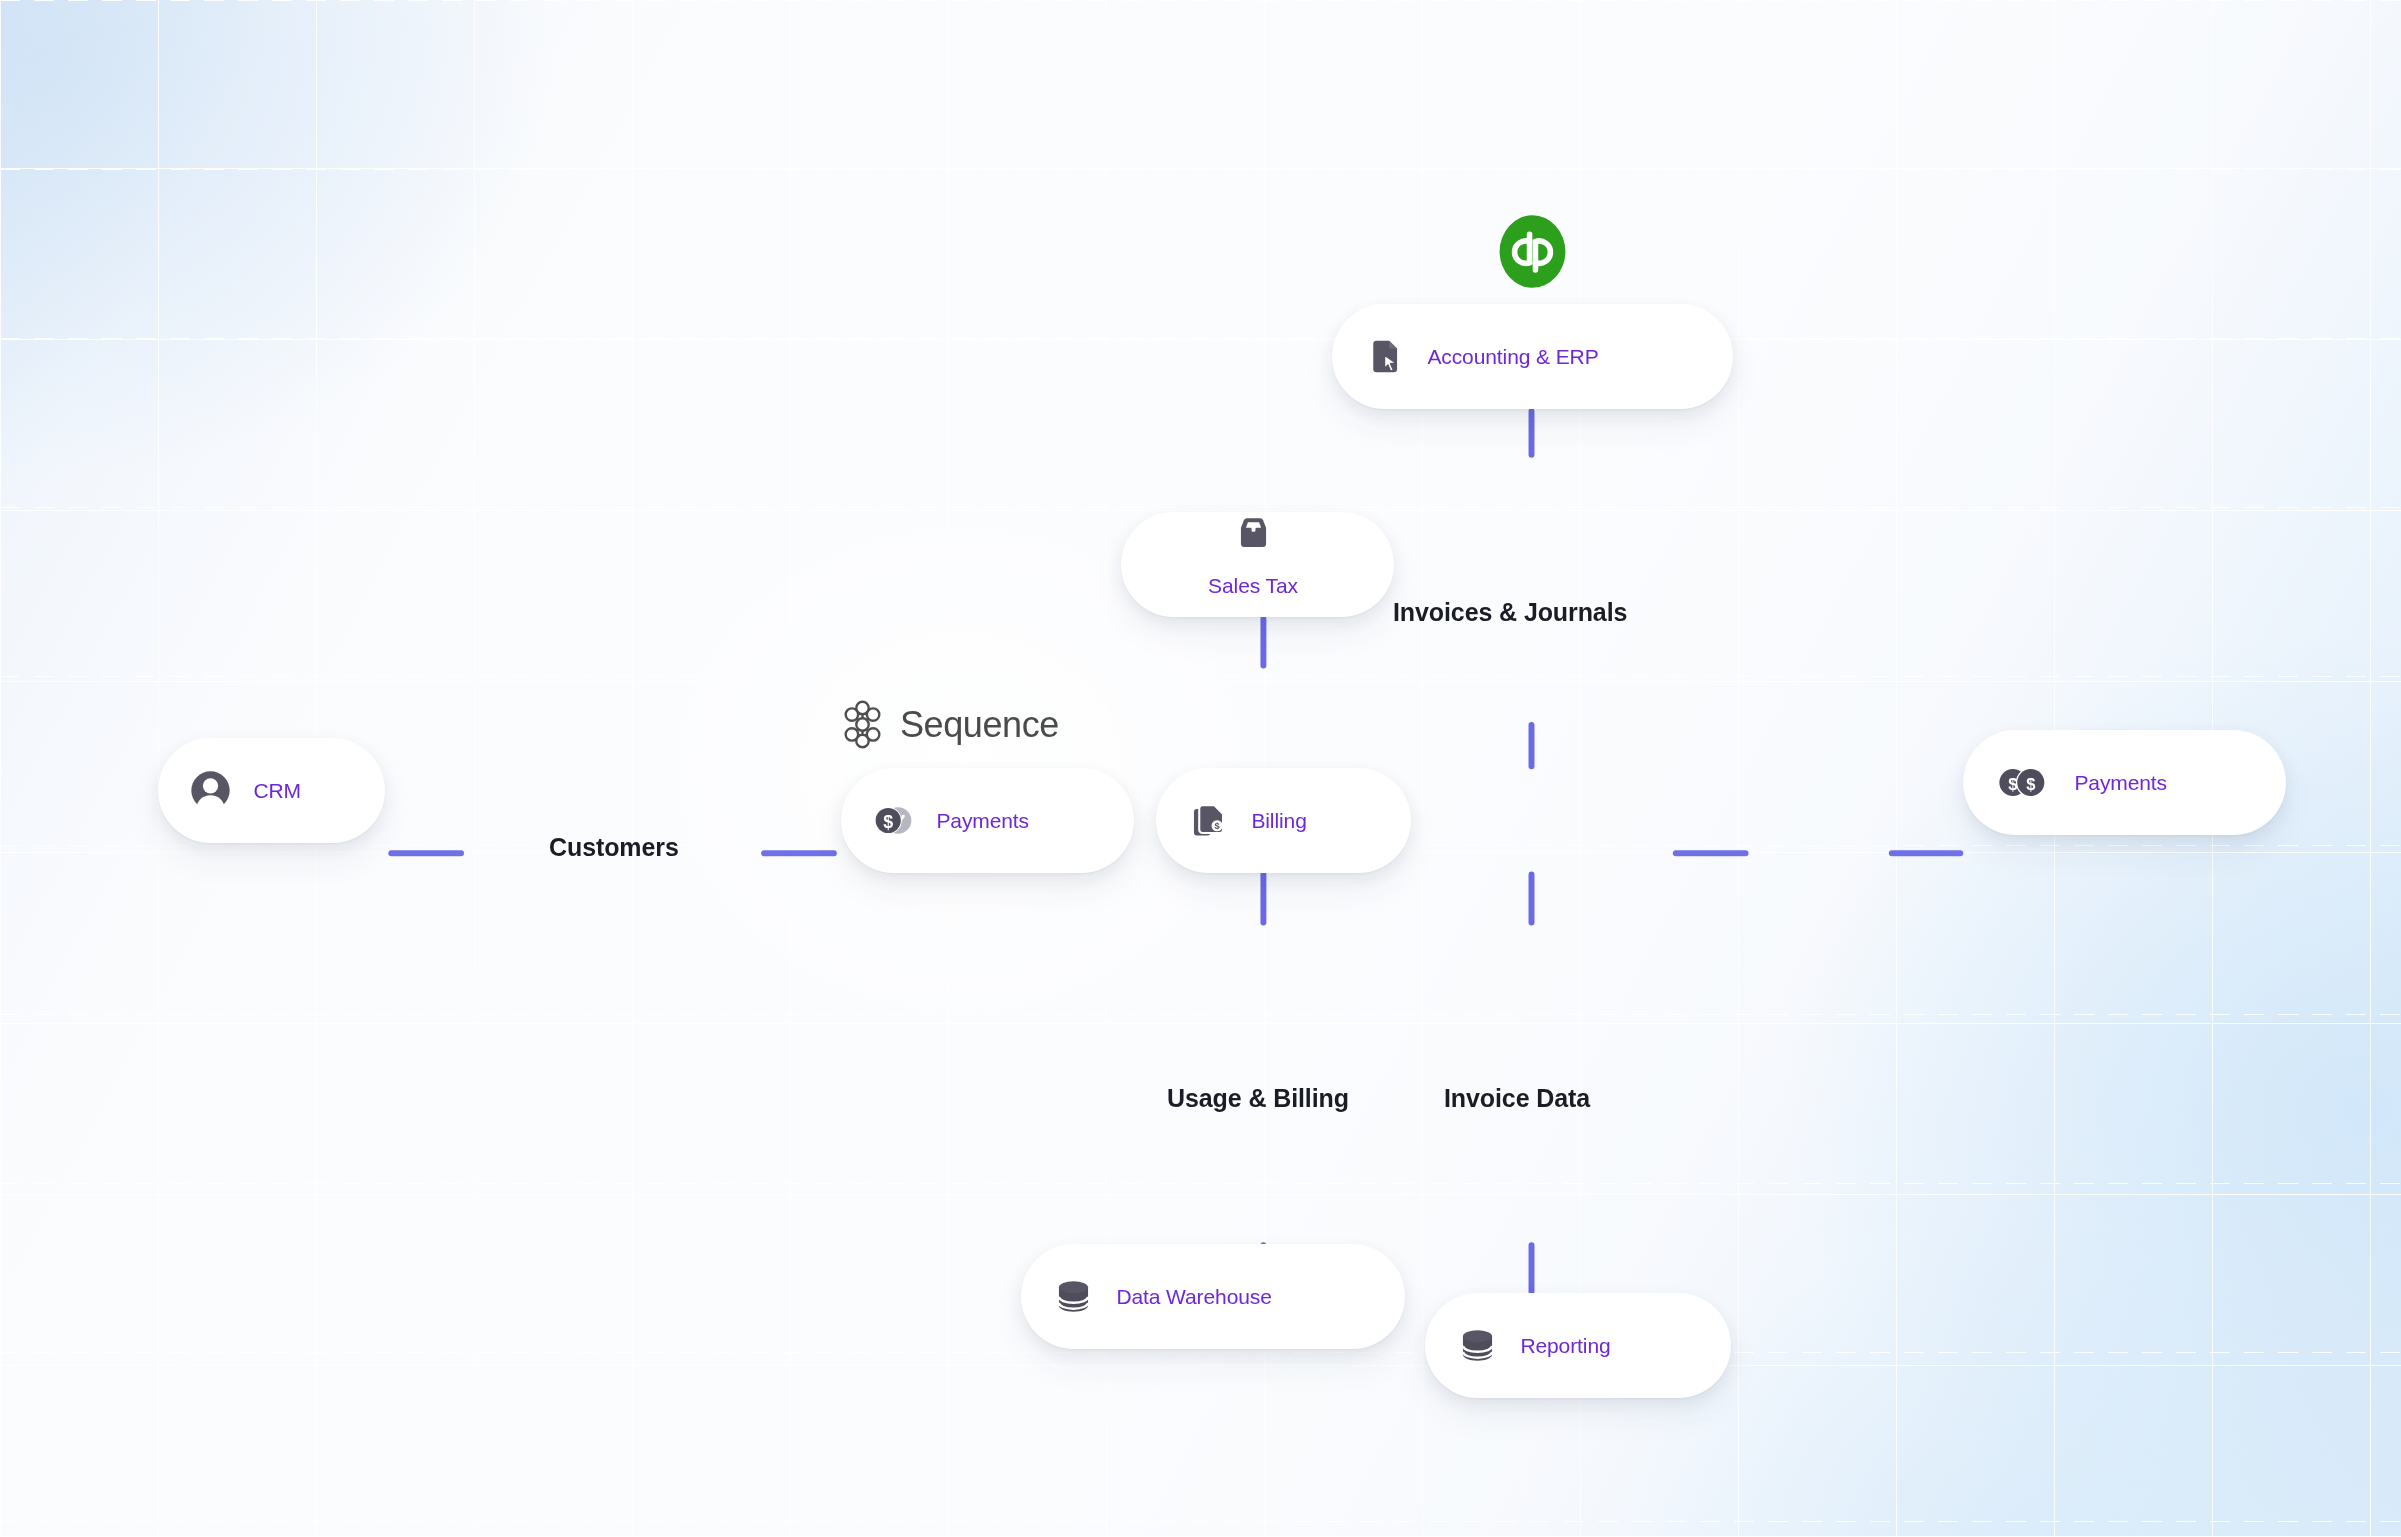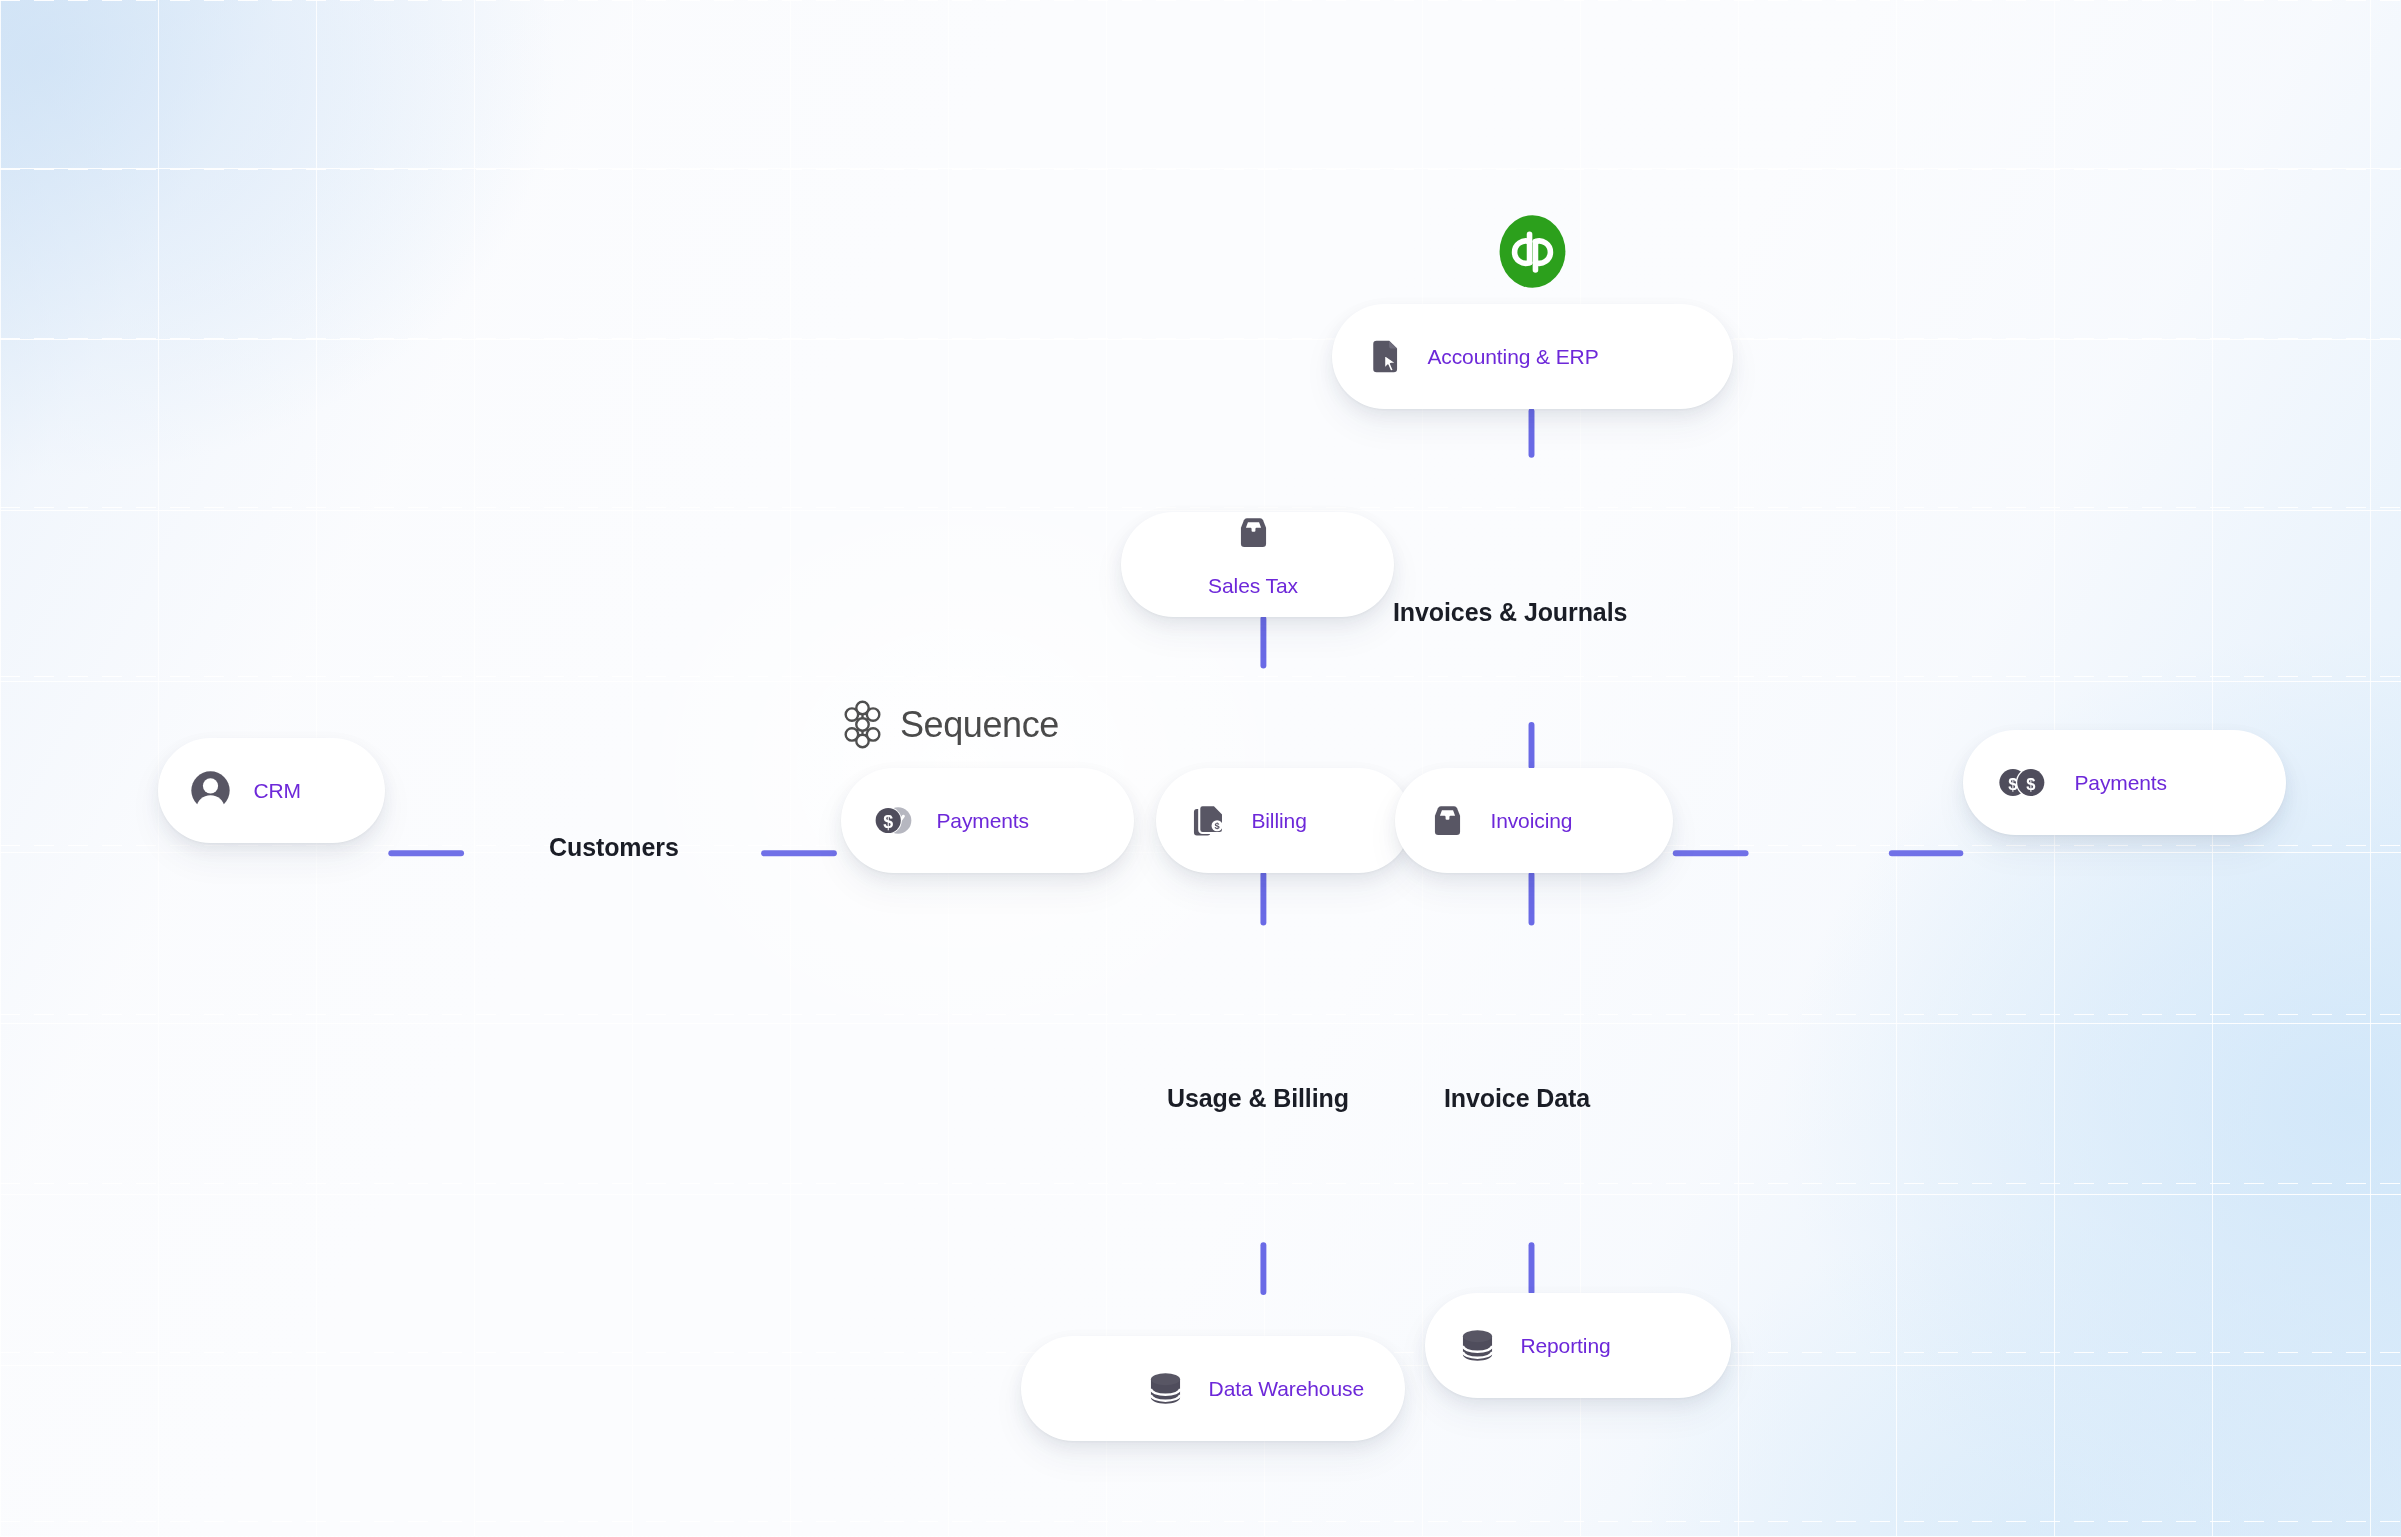--- a/index.html
+++ b/index.html
@@ -272,44 +272,35 @@
       <svg viewBox="0 0 62 62" width="41" height="41">
         <path d="M9 18 A4.5 4.5 0 0 1 13.5 13.5 H34 V49 A4.5 4.5 0 0 1 29.5 53.5 H13.5 A4.5 4.5 0 0 1 9 49 Z" fill="#585664"></path>
         <path d="M17 13 A5 5 0 0 1 22 8 H40 L53 21 V45 A5 5 0 0 1 48 50 H22 A5 5 0 0 1 17 45 Z" fill="#585664" stroke="#ffffff" stroke-width="3.2"></path>
         <circle cx="44" cy="39" r="8.4" fill="#ffffff"></circle>
         <text x="44" y="44.5" font-family="'Liberation Sans', sans-serif" font-size="14" font-weight="bold" fill="#585664" text-anchor="middle">$</text>
       </svg>
     </span>
     <span class="lbl">Billing</span>
   </div>
 
-  <div class="node" style="left:1395px; top:768px; width:278px;">
-    <span class="ico">
-      <svg viewBox="0 0 62 62" width="41" height="41">
-        <path d="M12 24 L16.5 12.5 A5 5 0 0 1 21 9.5 H41 A5 5 0 0 1 45.5 12.5 L50 24 V48 A5 5 0 0 1 45 53 H17 A5 5 0 0 1 12 48 Z" fill="#585664"></path>
-        <path d="M19.5 24 L22.6 15.6 H39.4 L42.5 24 H35.5 A1.6 1.6 0 0 0 33.9 25.6 V28.4 A1.6 1.6 0 0 1 32.3 30 H29.7 A1.6 1.6 0 0 1 28.1 28.4 V25.6 A1.6 1.6 0 0 0 26.5 24 Z" fill="#ffffff"></path>
-      </svg>
-    </span>
-    <span class="lbl">Invoicing</span>
-  </div>
 
   <div class="node" style="left:1963px; top:730px; width:323px;">
     <span class="ico" style="width:57px;flex:0 0 57px;">
       <svg viewBox="0 0 86 62" width="57" height="41">
         <circle cx="27" cy="31" r="20.5" fill="#4f4d5c"></circle>
         <text x="27" y="42" font-family="'Liberation Sans', sans-serif" font-size="25" font-weight="bold" fill="#ffffff" text-anchor="middle">$</text>
         <circle cx="54" cy="31" r="22.5" fill="#ffffff"></circle>
         <circle cx="54" cy="31" r="20.5" fill="#4f4d5c"></circle>
         <text x="54" y="42" font-family="'Liberation Sans', sans-serif" font-size="25" font-weight="bold" fill="#ffffff" text-anchor="middle">$</text>
       </svg>
     </span>
     <span class="lbl">Payments</span>
   </div>
 
-  <div class="node" style="left:1021px; top:1336px; width:384px;justify-content:flex-end;">
+  <div class="node" style="left:1021px; top:1244px; width:384px;">
     <span class="ico">
       <svg viewBox="0 0 62 62" width="41" height="41">
         <path d="M9 17 V45 C9 50 18.9 54 31 54 C43.1 54 53 50 53 45 V17 Z" fill="#4f4d5c"></path>
         <ellipse cx="31" cy="17" rx="22" ry="9" fill="#585664"></ellipse>
         <path d="M9 31.5 C9 36.5 18.9 40.5 31 40.5 C43.1 40.5 53 36.5 53 31.5" fill="none" stroke="#ffffff" stroke-width="3.6"></path>
         <path d="M9 40.5 C9 45.5 18.9 49.5 31 49.5 C43.1 49.5 53 45.5 53 40.5" fill="none" stroke="#ffffff" stroke-width="3.6"></path>
       </svg>
     </span>
     <span class="lbl">Data Warehouse</span>
   </div>

